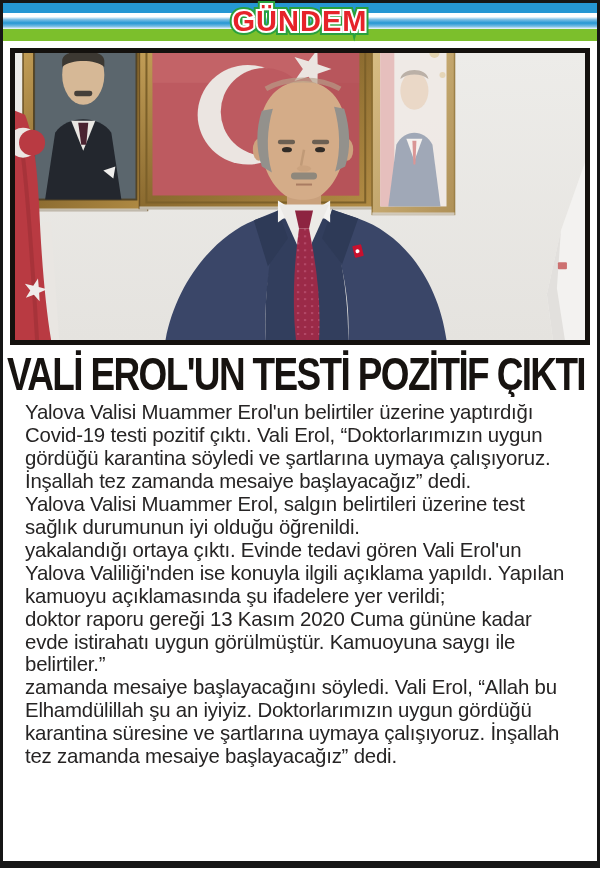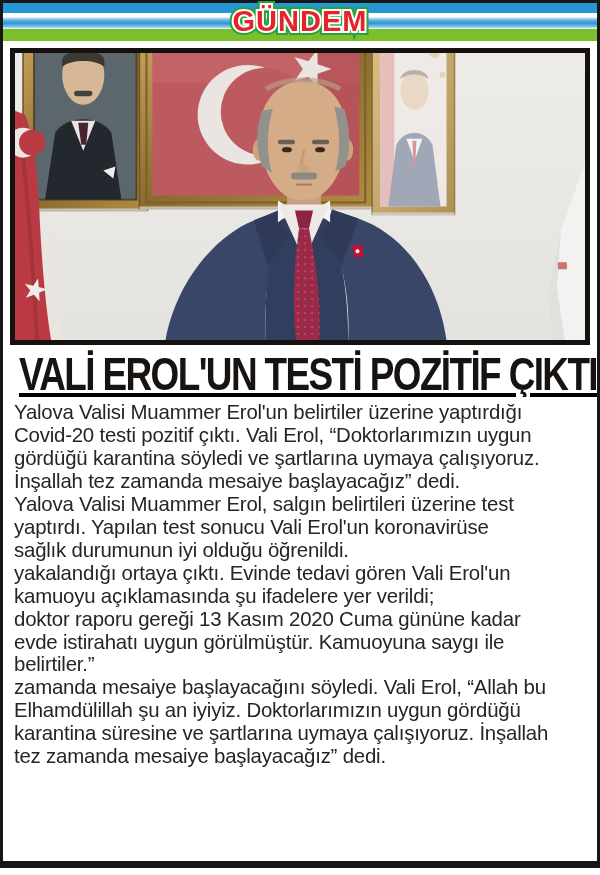--- a/index.html
+++ b/index.html
@@ -31,30 +31,30 @@
   .word-mid   { -webkit-text-stroke:4px #ffffff; color:#ffffff; }
   .word-front { color:var(--masthead_red,#e6232a); }
   
   .photo-wrap {
     margin:7px 7px 0 7px; height:297px; box-sizing:border-box;
     border:5px solid #14110e; background:#ecebe8;
   }
   .photo-wrap svg { display:block; width:100%; height:100%; }
   
   .headline {
-    margin-top:5px; padding:0 16px; height:47px;
-    display:flex; align-items:center; overflow:hidden;text-decoration:underline;
+    margin-top:5px; padding:0 4px; height:47px;
+    display:flex; align-items:center; overflow:hidden;
   }
   .headline span {
     display:inline-block; white-space:nowrap; transform-origin:left center;
     font-weight:bold; font-size:46px; letter-spacing:-2px;
     color:var(--headline,#171310);
   }
   
-  .body-text { padding:4px 11px 0 11px; }
+  .body-text { padding:4px 11px 0 22px; }
   .body-line {
     font-size:20.4px; line-height:22.95px; letter-spacing:-0.2px;
     color:var(--body_text,#262424); white-space:nowrap;
   }
 </style>
 </head>
 <body>
 
 <div class="page">
   <div class="clip-frame">
@@ -186,27 +186,27 @@
         </g>
       </svg>
     </div>
 
     <div class="headline">
       <span style="transform: scaleX(0.802325);">VALİ EROL'UN TESTİ POZİTİF ÇIKTI</span>
     </div>
 
     <div class="body-text">
         <div class="body-line">Yalova Valisi Muammer Erol'un belirtiler üzerine yaptırdığı</div>
-        <div class="body-line">Covid-20 testi pozitif çıktı. Vali Erol, “Doktorlarımızın uygun</div>
+        <div class="body-line">Covid-19 testi pozitif çıktı. Vali Erol, “Doktorlarımızın uygun</div>
         <div class="body-line">gördüğü karantina söyledi ve şartlarına uymaya çalışıyoruz.</div>
         <div class="body-line">İnşallah tez zamanda mesaiye başlayacağız” dedi.</div>
         <div class="body-line">Yalova Valisi Muammer Erol, salgın belirtileri üzerine test</div>
-        <div class="body-line">yaptırdı. Yapılan test sonucu Vali Erol'un koronavirüse</div>
         <div class="body-line">sağlık durumunun iyi olduğu öğrenildi.</div>
         <div class="body-line">yakalandığı ortaya çıktı. Evinde tedavi gören Vali Erol'un</div>
+        <div class="body-line">Yalova Valiliği'nden ise konuyla ilgili açıklama yapıldı. Yapılan</div>
         <div class="body-line">kamuoyu açıklamasında şu ifadelere yer verildi;</div>
         <div class="body-line">doktor raporu gereği 13 Kasım 2020 Cuma gününe kadar</div>
         <div class="body-line">evde istirahatı uygun görülmüştür. Kamuoyuna saygı ile</div>
         <div class="body-line">belirtiler.”</div>
         <div class="body-line">zamanda mesaiye başlayacağını söyledi. Vali Erol, “Allah bu</div>
         <div class="body-line">Elhamdülillah şu an iyiyiz. Doktorlarımızın uygun gördüğü</div>
         <div class="body-line">karantina süresine ve şartlarına uymaya çalışıyoruz. İnşallah</div>
         <div class="body-line">tez zamanda mesaiye başlayacağız” dedi.</div>
       </div>
 

